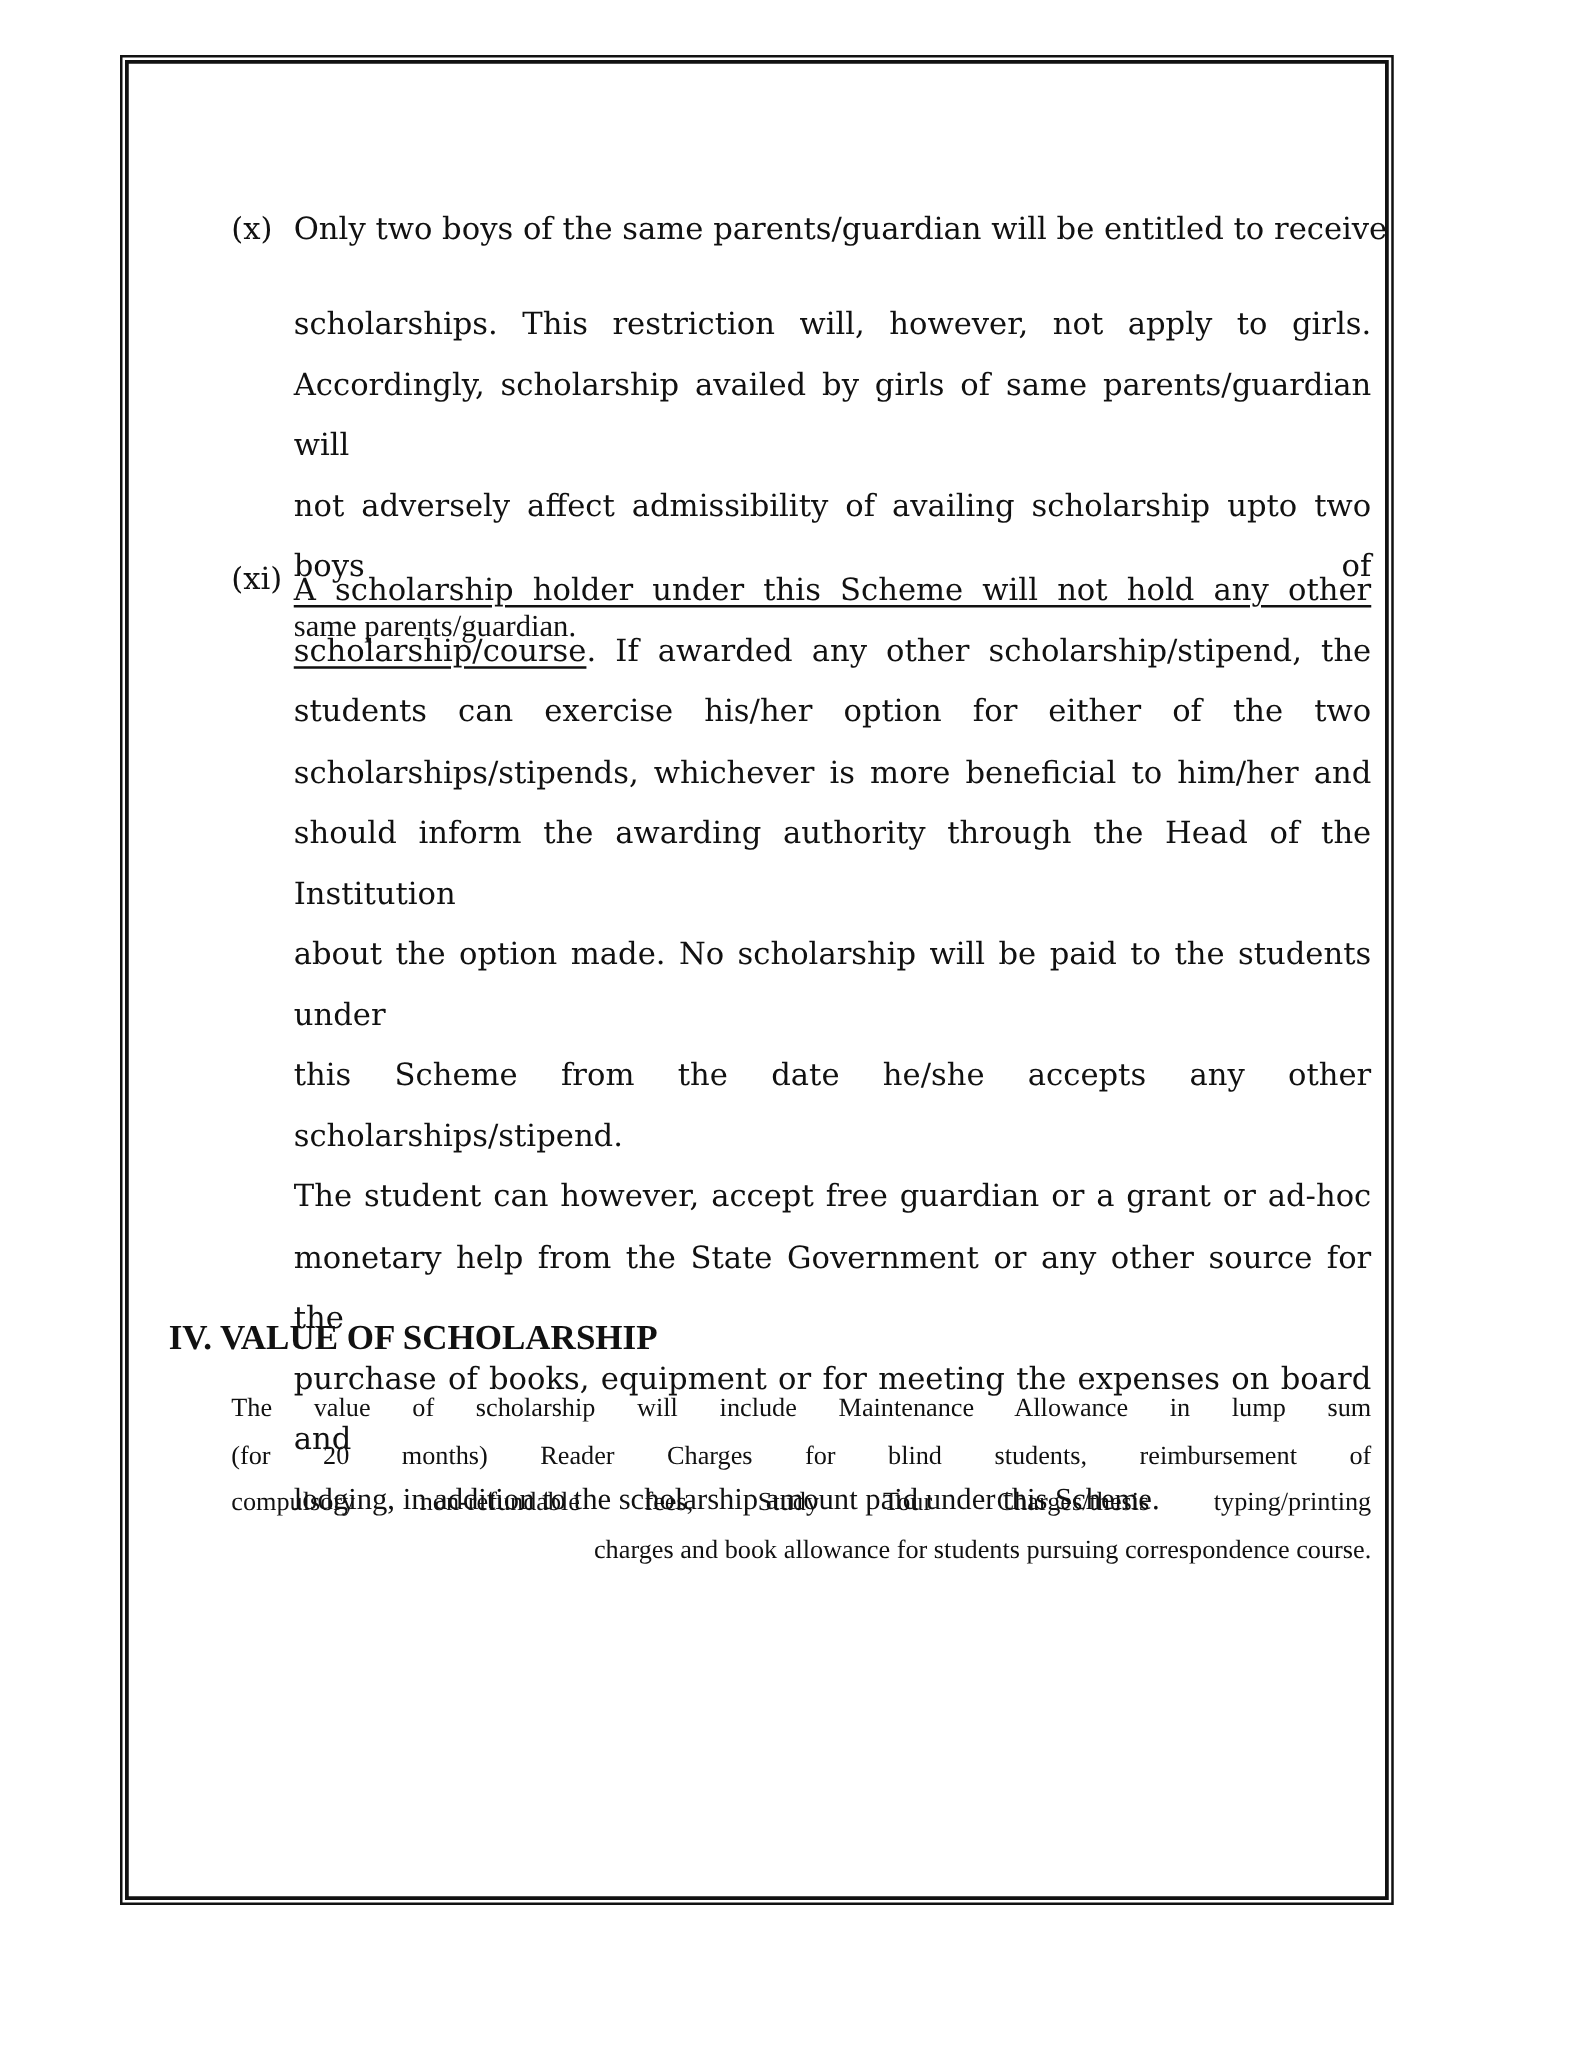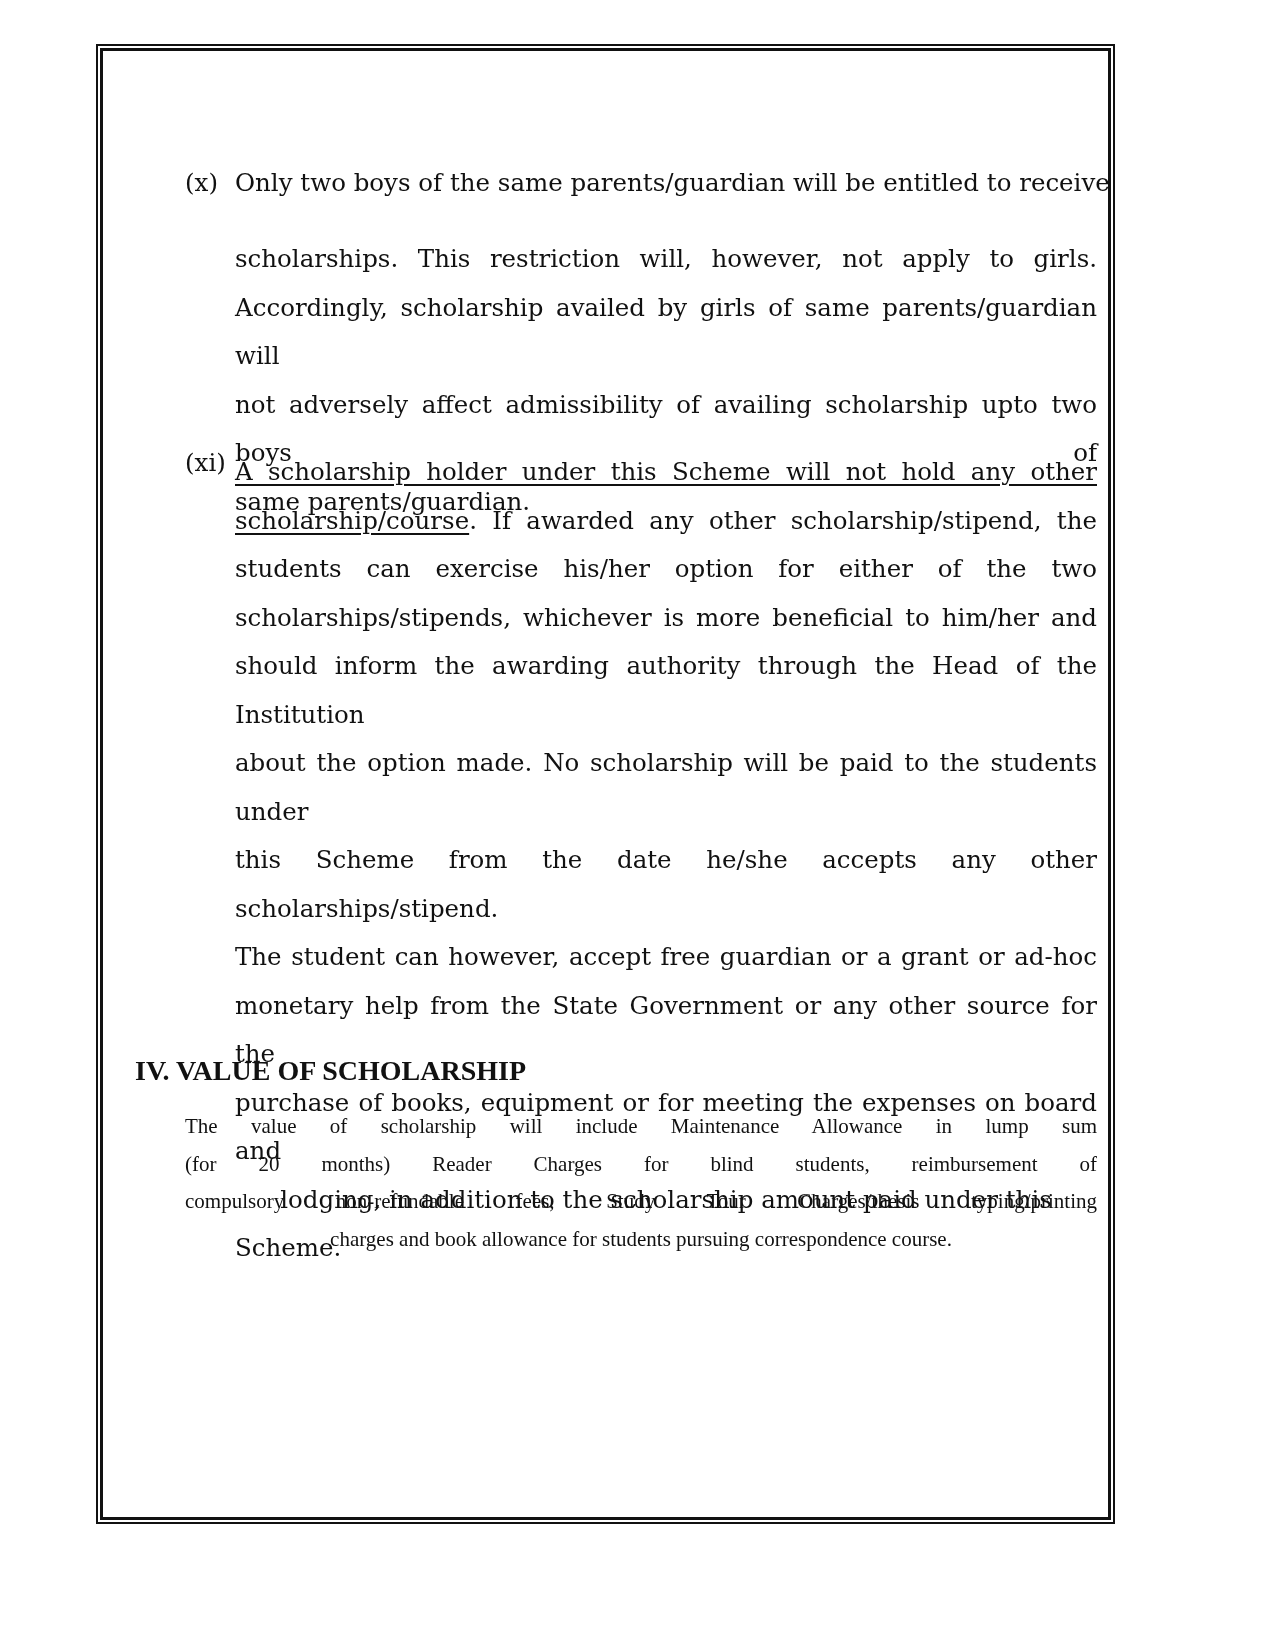--- a/index.html
+++ b/index.html
@@ -7,21 +7,21 @@
          font-family: "DejaVu Serif", "Liberation Serif", serif; color: #111; }
   .frame-outer { position: absolute; left: 96px; top: 44px; width: 1019px; height: 1480px;
                  border: 2px solid #111; box-sizing: border-box; }
   .frame-inner { position: absolute; left: 100px; top: 48px; width: 1011px; height: 1472px;
                  border: 3px solid #111; box-sizing: border-box; }
   .item { position: absolute; left: 185px; width: 912px; font-size: 24.5px; }
   .item .num { position: absolute; left: 0; }
   .item .first { position: absolute; left: 50px; white-space: nowrap; }
   .item .body { position: absolute; left: 50px; width: 862px; text-align: justify; text-align-last: left; }
   .just-line { display: block; text-align: justify; text-align-last: justify; white-space: normal; }
-  .last-line { display: block; text-align: center; }
+  .last-line { display: block; text-align: right; font-family: Liberation Serif, serif; }
   u { text-underline-offset: 4px; text-decoration-thickness: 1.5px; }
   .heading { position: absolute; left: 135px; top: 1055px; font-weight: bold; font-size: 28px;
              font-family: Liberation Serif, serif; }
   .para { position: absolute; left: 185px; top: 1108px; width: 912px; font-size: 21px;
           font-family: "Liberation Serif", "DejaVu Serif", serif; line-height: 37.5px; }
   .para .just-line { height: 37.5px; }
 </style>
 </head>
 <body>
 

